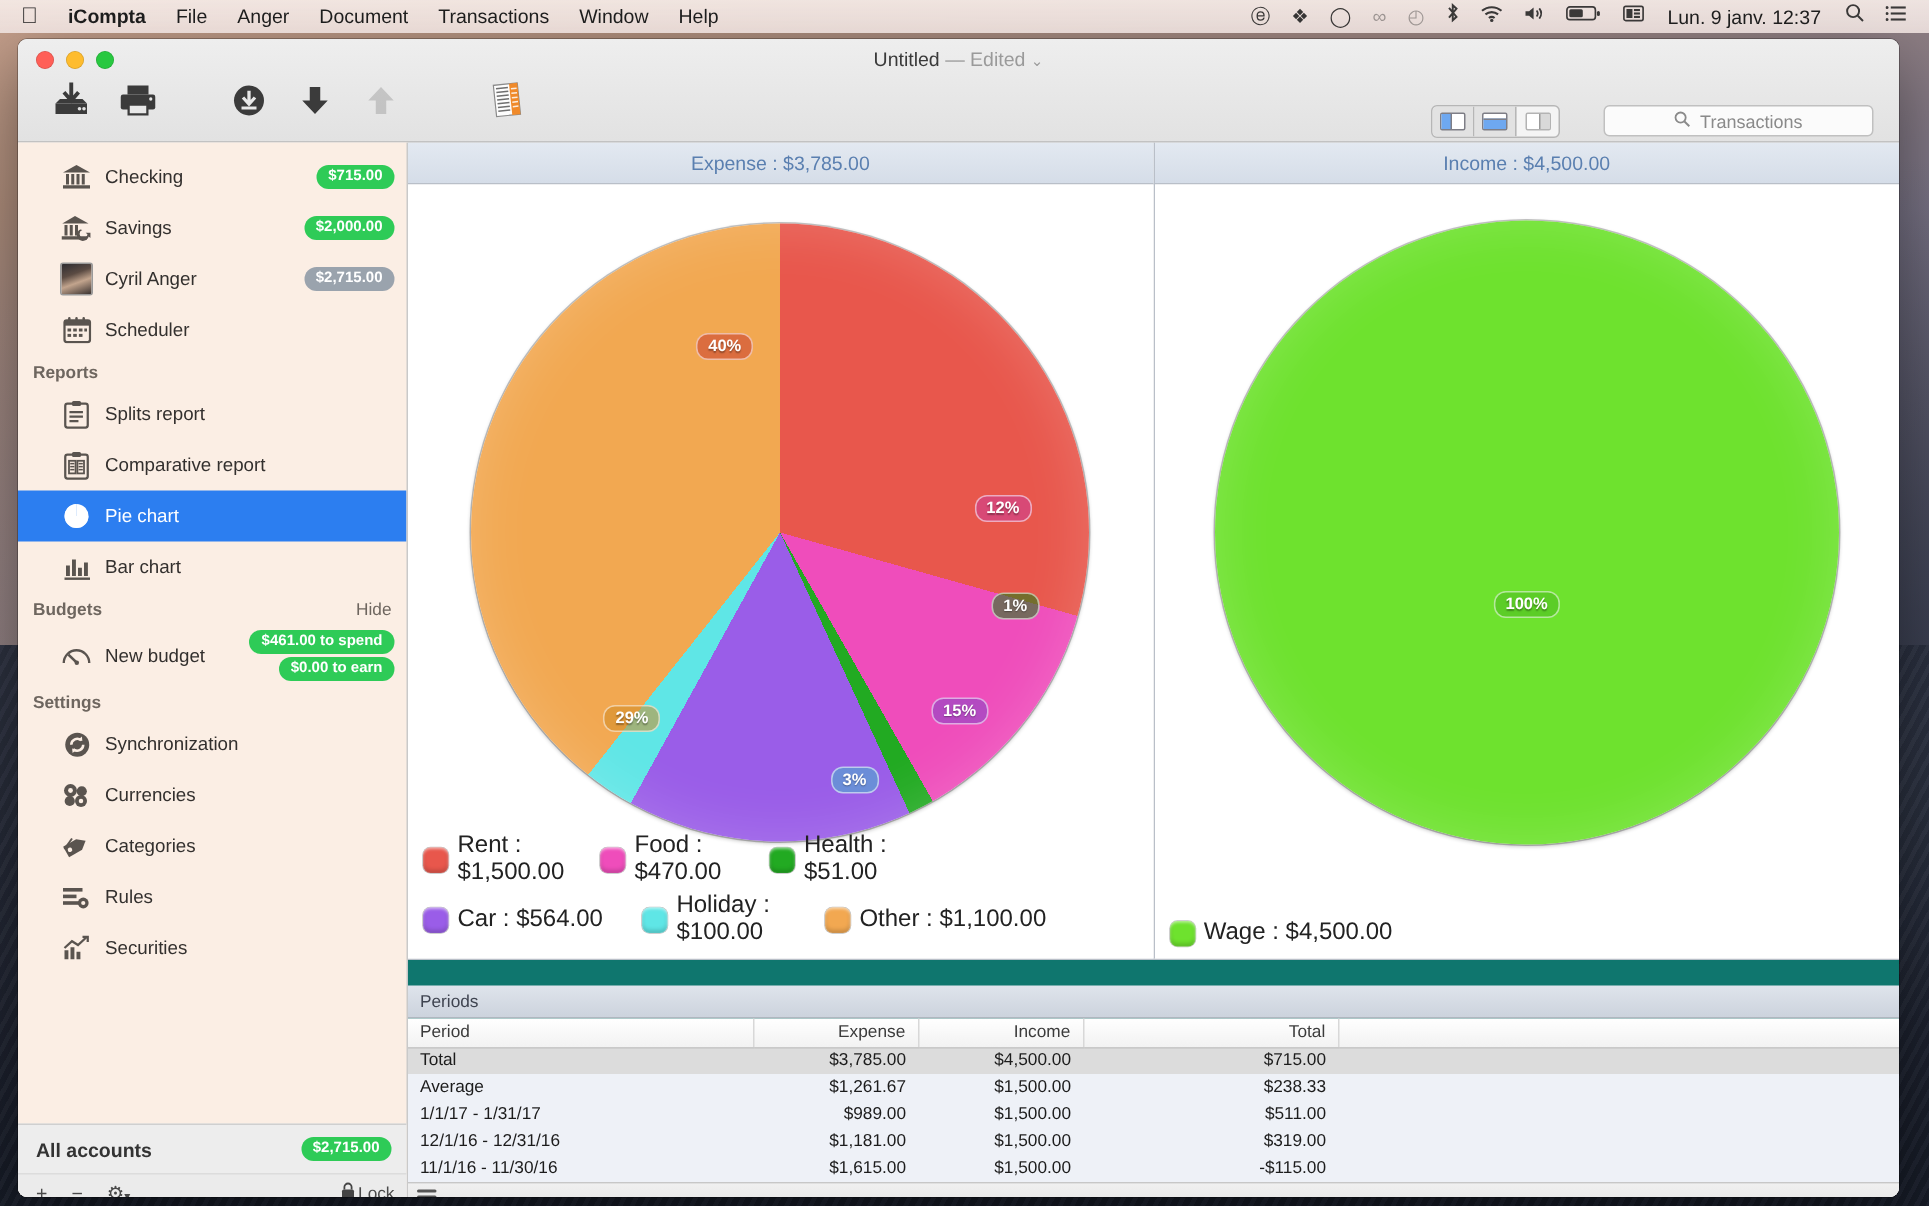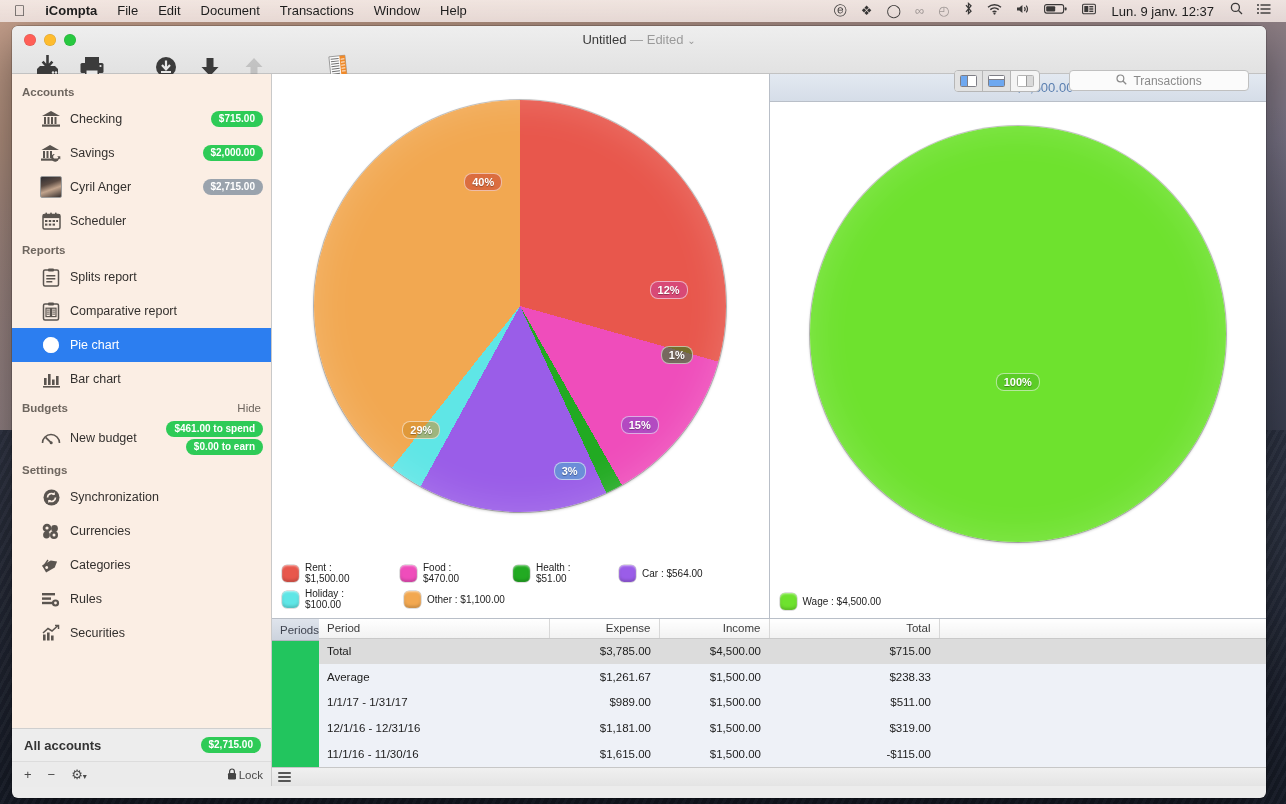--- a/index.html
+++ b/index.html
@@ -47,21 +47,21 @@
   
   #window {
     position:absolute; left:12px; top:26px; width:1254px; height:772px;
     border-radius:6px; overflow:hidden;
     background:#ececec;
     box-shadow: 0 16px 48px rgba(0,0,0,.45), 0 0 0 .5px rgba(0,0,0,.35);
     z-index:30;
   }
   
   #toolbar {
-    height:48px; position:relative;
+    height:69px; position:relative;
     background: linear-gradient(180deg,#eeeeee,#e2e2e2);
     border-bottom:1px solid #c2c2c2;
     padding-left:44px;
   }
   .traffic { position:absolute; left:12px; top:8px; display:flex; gap:8px; }
   .tl { width:12px; height:12px; border-radius:50%; }
   .tl.r { background:#ff5f57; box-shadow: inset 0 0 0 .5px rgba(0,0,0,.15);}
   .tl.y { background:#febc2e; box-shadow: inset 0 0 0 .5px rgba(0,0,0,.15);}
   .tl.g { background:#28c840; box-shadow: inset 0 0 0 .5px rgba(0,0,0,.15);}
   #winTitle {
@@ -166,29 +166,29 @@
   .pie { position:relative; border-radius:50%; box-shadow: 0 1px 2px rgba(0,0,0,.25); }
   .pct {
     position:absolute; transform:translate(-50%,-50%);
     font-size:11px; font-weight:bold; color:#fff;
     padding:2px 7px; border-radius:8px;
     text-shadow:0 1px 1px rgba(0,0,0,.35);
     border:1px solid rgba(255,255,255,.55);
     white-space:nowrap;
   }
   .legend { position:absolute; left:10px; right:10px; bottom:8px; display:flex; flex-wrap:wrap; gap:4px 0;}
-  .leg-item { display:flex; align-items:center; width:110px; font-size:10px; color:#222; }
+  .leg-item { display:flex; align-items:center; width:110px; font-size:16px; color:#222; }
   .leg-item.wide { width:auto; padding-right:26px; }
   .swatch {
     width:17px; height:17px; border-radius:5px; margin-right:6px; flex:none;
     box-shadow: inset 0 1px 2px rgba(255,255,255,.55), inset 0 -2px 3px rgba(0,0,0,.18), 0 0 0 .5px rgba(0,0,0,.25);
   }
 
   
-  #periods { flex:1; display:flex; flex-direction:row; background:#22c55e; min-height:0;justify-content:flex-end; }
+  #periods { flex:1; display:flex; flex-direction:column; background:#0f766e; min-height:0;justify-content:flex-end; }
   #periods-head {
     height:22px; line-height:22px; padding-left:8px;
     background: linear-gradient(180deg,#dfe4ec,#ccd3dd);
     border-bottom:1px solid #b0b6bf; font-size:11.5px; color:#3f4450;
   }
   table { width:100%; border-collapse:collapse; font-size:11.5px; color:#1c1c1c; table-layout:fixed; }
   thead th {
     font-weight:normal; color:#3b3b3b; font-size:11.5px;
     background: linear-gradient(180deg,#ffffff,#f2f2f2);
     border-bottom:1px solid #c9c9c9; border-right:1px solid #d8d8d8;
@@ -215,21 +215,21 @@
 </head>
 <body>
 
 <div id="desktop"></div>
 
 <div id="menubar">
   <div class="mb-left">
     <div class="mb-apple"></div>
     <div class="mb-item bold">iCompta</div>
     <div class="mb-item">File</div>
-    <div class="mb-item">Edit</div>
+    <div class="mb-item">Anger</div>
     <div class="mb-item">Document</div>
     <div class="mb-item">Transactions</div>
     <div class="mb-item">Window</div>
     <div class="mb-item">Help</div>
   </div>
   <div class="mb-right">
     <div class="mb-ic">ⓔ</div>
     <div class="mb-ic">❖</div>
     <div class="mb-ic">◯</div>
     <div class="mb-ic dim">∞</div>
@@ -394,23 +394,20 @@
       </span>
       <span>Transactions</span>
     </div>
   </div>
 
   <div id="body">
 
     <div id="sidebar">
       <div id="sidebar-scroll">
 
-        <div class="sb-head">
-          <span>Accounts</span>
-        </div>
         <div class="sb-row">
           <span class="sb-ico">
             <svg width="20" height="18" viewBox="0 0 20 18">
                 <path d="M10 1 L19 6 H1 z" fill="#5a544f"></path>
                 <g fill="#5a544f">
                   <rect x="3" y="7" width="2" height="7"></rect>
                   <rect x="6.5" y="7" width="2" height="7"></rect>
                   <rect x="10" y="7" width="2" height="7"></rect>
                   <rect x="13.5" y="7" width="2" height="7"></rect>
                   <rect x="1" y="14.5" width="18" height="2.2"></rect>
@@ -643,20 +640,21 @@
           </span>
         </div>
       </div>
     </div>
 
     <div id="content">
 
       <div id="charts">
 
         <div class="chart-pane left">
+          <div class="chart-title">Expense : $3,785.00</div>
           <div class="chart-area">
             <div class="pie-wrap">
               <div class="pie" id="pie-expense" style="width: 412px; height: 412px; background: conic-gradient(rgb(232, 87, 76) -37deg, rgb(232, 87, 76) 105.668deg, rgb(239, 77, 187) 105.668deg, rgb(239, 77, 187) 150.371deg, rgb(34, 170, 34) 150.371deg, rgb(34, 170, 34) 155.222deg, rgb(154, 93, 232) 155.222deg, rgb(154, 93, 232) 208.865deg, rgb(95, 230, 230) 208.865deg, rgb(95, 230, 230) 218.376deg, rgb(242, 168, 81) 218.376deg, rgb(242, 168, 81) 323deg); box-shadow: rgba(255, 255, 255, 0.18) 0px 0px 40px inset, rgba(0, 0, 0, 0.3) 0px 1px 3px, rgba(0, 0, 0, 0.22) 0px 0px 0px 1px;">
                 <div class="pct" style="left:41%;top:20%;background:rgba(200,60,50,.55);">40%</div>
                 <div class="pct" style="left:86%;top:46%;background:rgba(200,60,160,.5);">12%</div>
                 <div class="pct" style="left:88%;top:62%;background:rgba(20,130,20,.55);">1%</div>
                 <div class="pct" style="left:79%;top:79%;background:rgba(120,70,200,.5);">15%</div>
                 <div class="pct" style="left:62%;top:90%;background:rgba(60,190,200,.5);">3%</div>
                 <div class="pct" style="left:26%;top:80%;background:rgba(210,140,40,.55);">29%</div>
               </div>

